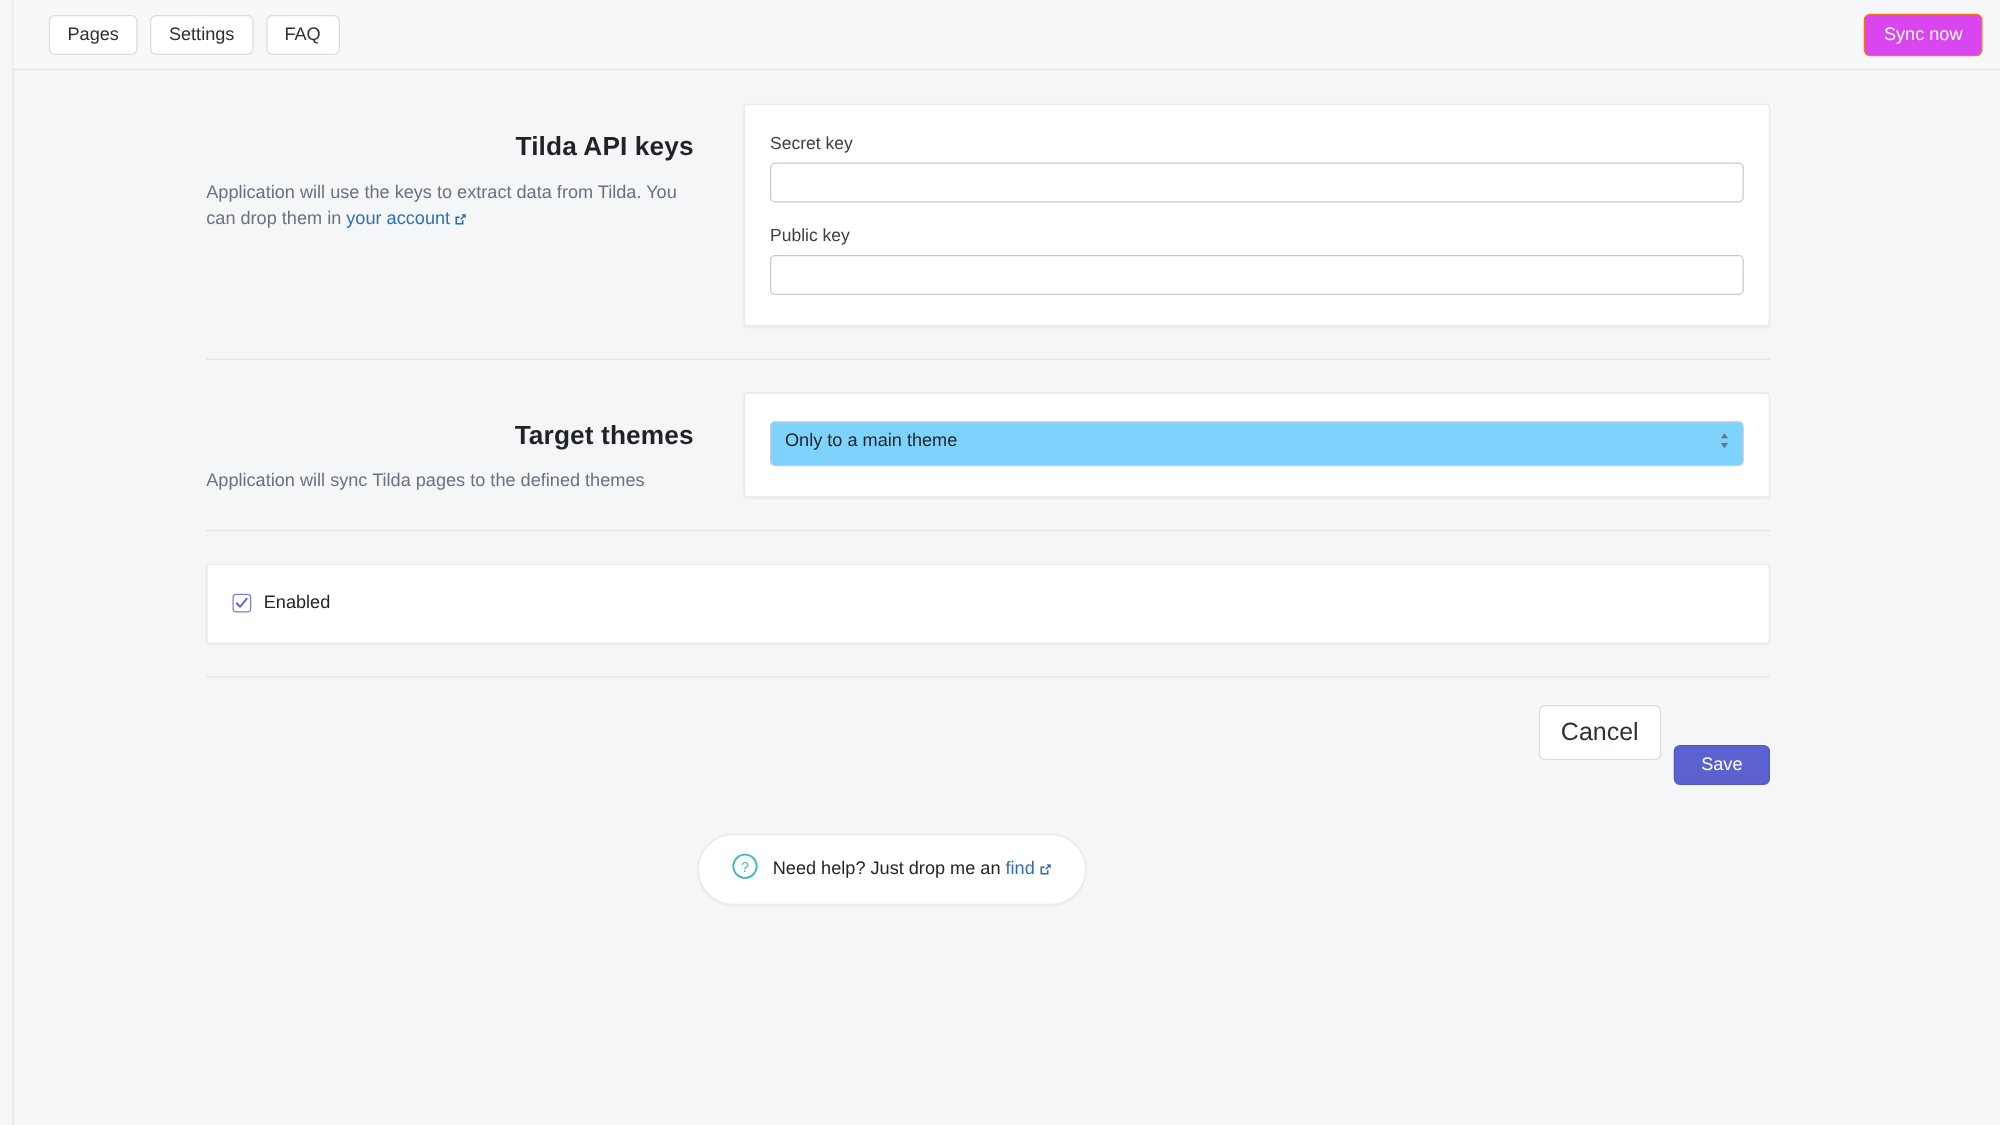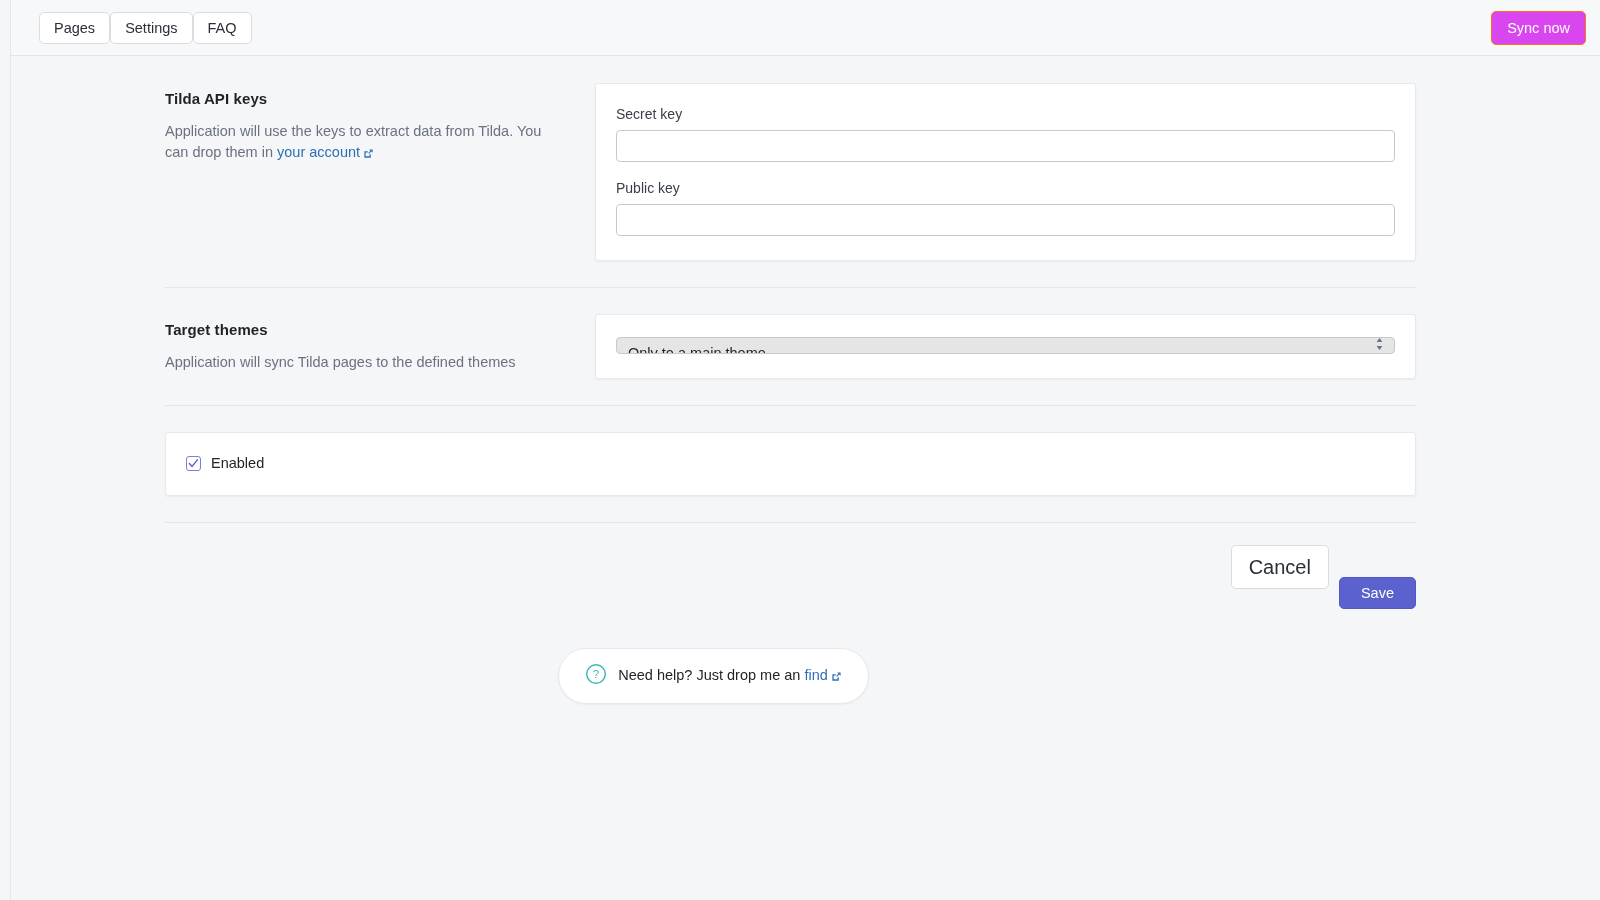--- a/index.html
+++ b/index.html
@@ -34,21 +34,21 @@
   .topbar {
     position: absolute;
     left: 11px; right: 0; top: 0;
     height: 56px;
     background: #f7f8fa;
     border-bottom: 1px solid #e1e4e8;
     display: flex;
     align-items: center;
     padding: 0 14px 0 28px;
   }
-  .nav-group { display: flex; align-items: center; }
+  .nav-group { display: flex; gap: 10px; align-items: center; }
   .nav-btn {
     height: 32px;
     padding: 0 14px;
     background: #ffffff;
     border: 1px solid #d9dde2;
     border-radius: 5px;
     font-size: 14.5px;
     line-height: 30px;
     color: #2b3038;
     cursor: pointer;
@@ -90,25 +90,26 @@
   .section .col-label {
     width: 430px;
     flex: 0 0 430px;
     padding-right: 40px;
     padding-top: 7px;
   }
   .section .col-field {
     flex: 1 1 auto;
   }
   .sec-title {
-    font-size: 15px;
+    font-size: 21px;
     font-weight: bold;
     color: #1f2328;
-    margin: 0 0 14px 0;
+    margin: 16px 0 14px 0;
     letter-spacing: .1px;
+    text-align: right;
   }
   .sec-desc {
     font-size: 14.5px;
     line-height: 21px;
     color: #6a7280;
     margin: 0;
     max-width: 385px;
   }
   .ext-link {
     color: #2f6fb5;
@@ -153,24 +154,24 @@
     color: #22262b;
     font-family: "Liberation Sans", sans-serif;
     outline: none;
   }
   .field + .field { margin-top: 18px; }
 
   .select-wrap { position: relative; }
   .select-box {
     display: block;
     width: 100%;
-    height: 17px;
+    height: 36px;
     border: 1px solid #c4cad2;
     border-radius: 4px;
-    background: #e5e5e5;
+    background: #7dd3fc;
     padding: 0 30px 0 11px;
     font-size: 14.5px;
     color: #22262b;
     line-height: 31px;
     cursor: pointer;
     white-space: nowrap;
     overflow: hidden;
   }
   .select-arrows {
     position: absolute;

